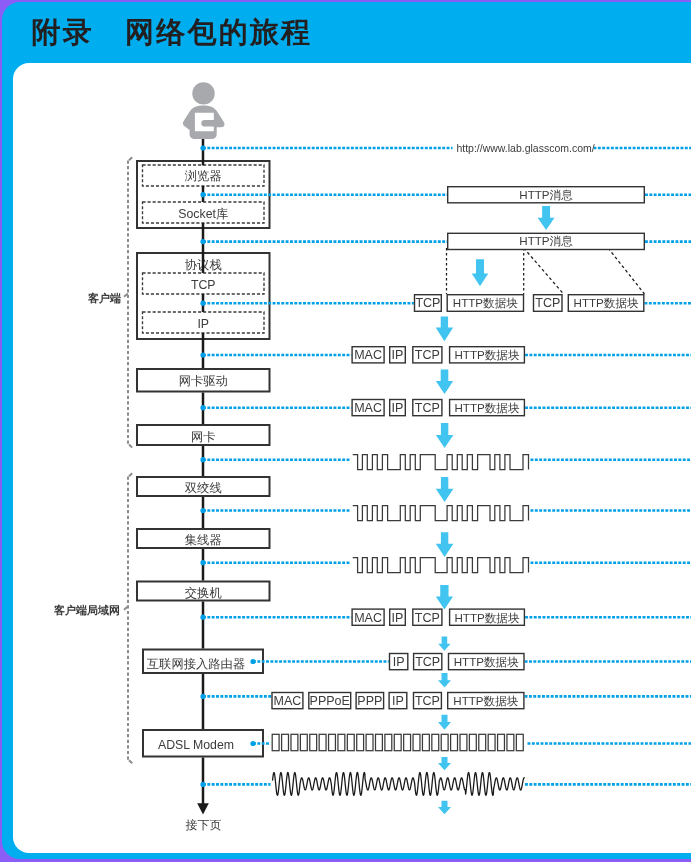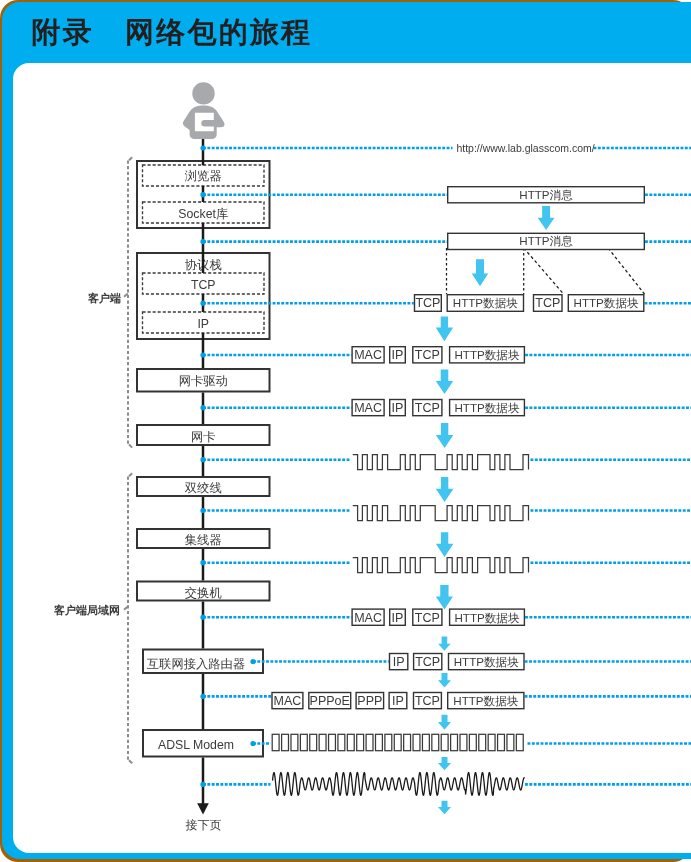--- a/index.html
+++ b/index.html
@@ -1,19 +1,19 @@
 <!DOCTYPE html>
 <html><head>
 <meta charset="utf-8">
 <title>appendix</title>
 <style>
   html,body{margin:0;padding:0;background:#fff;}
   body{width:691px;height:862px;overflow:hidden;
        font-family:"Liberation Sans","DejaVu Sans",sans-serif;}
-  #root{position:relative;width:691px;height:862px;background:#a16207;border-radius:18px;}
+  #root{position:relative;width:691px;height:862px;background:#8b5cf6;}
   .card{position:absolute;left:2px;top:2px;width:710px;height:857px;
         background:#00AEEF;border-radius:18px;}
   .inner{position:absolute;left:13px;top:63px;width:699px;height:790px;
          background:#ffffff;border-radius:16px;}
   .title{position:absolute;left:31.5px;top:15.4px;font-size:29px;font-weight:bold;
          color:#231f20;letter-spacing:2.2px;line-height:34px;white-space:nowrap;}
   svg#diagram{position:absolute;left:0;top:0;}
   text{font-family:"Liberation Sans","DejaVu Sans",sans-serif;fill:#3b3b3b;}
 </style>
 </head>

